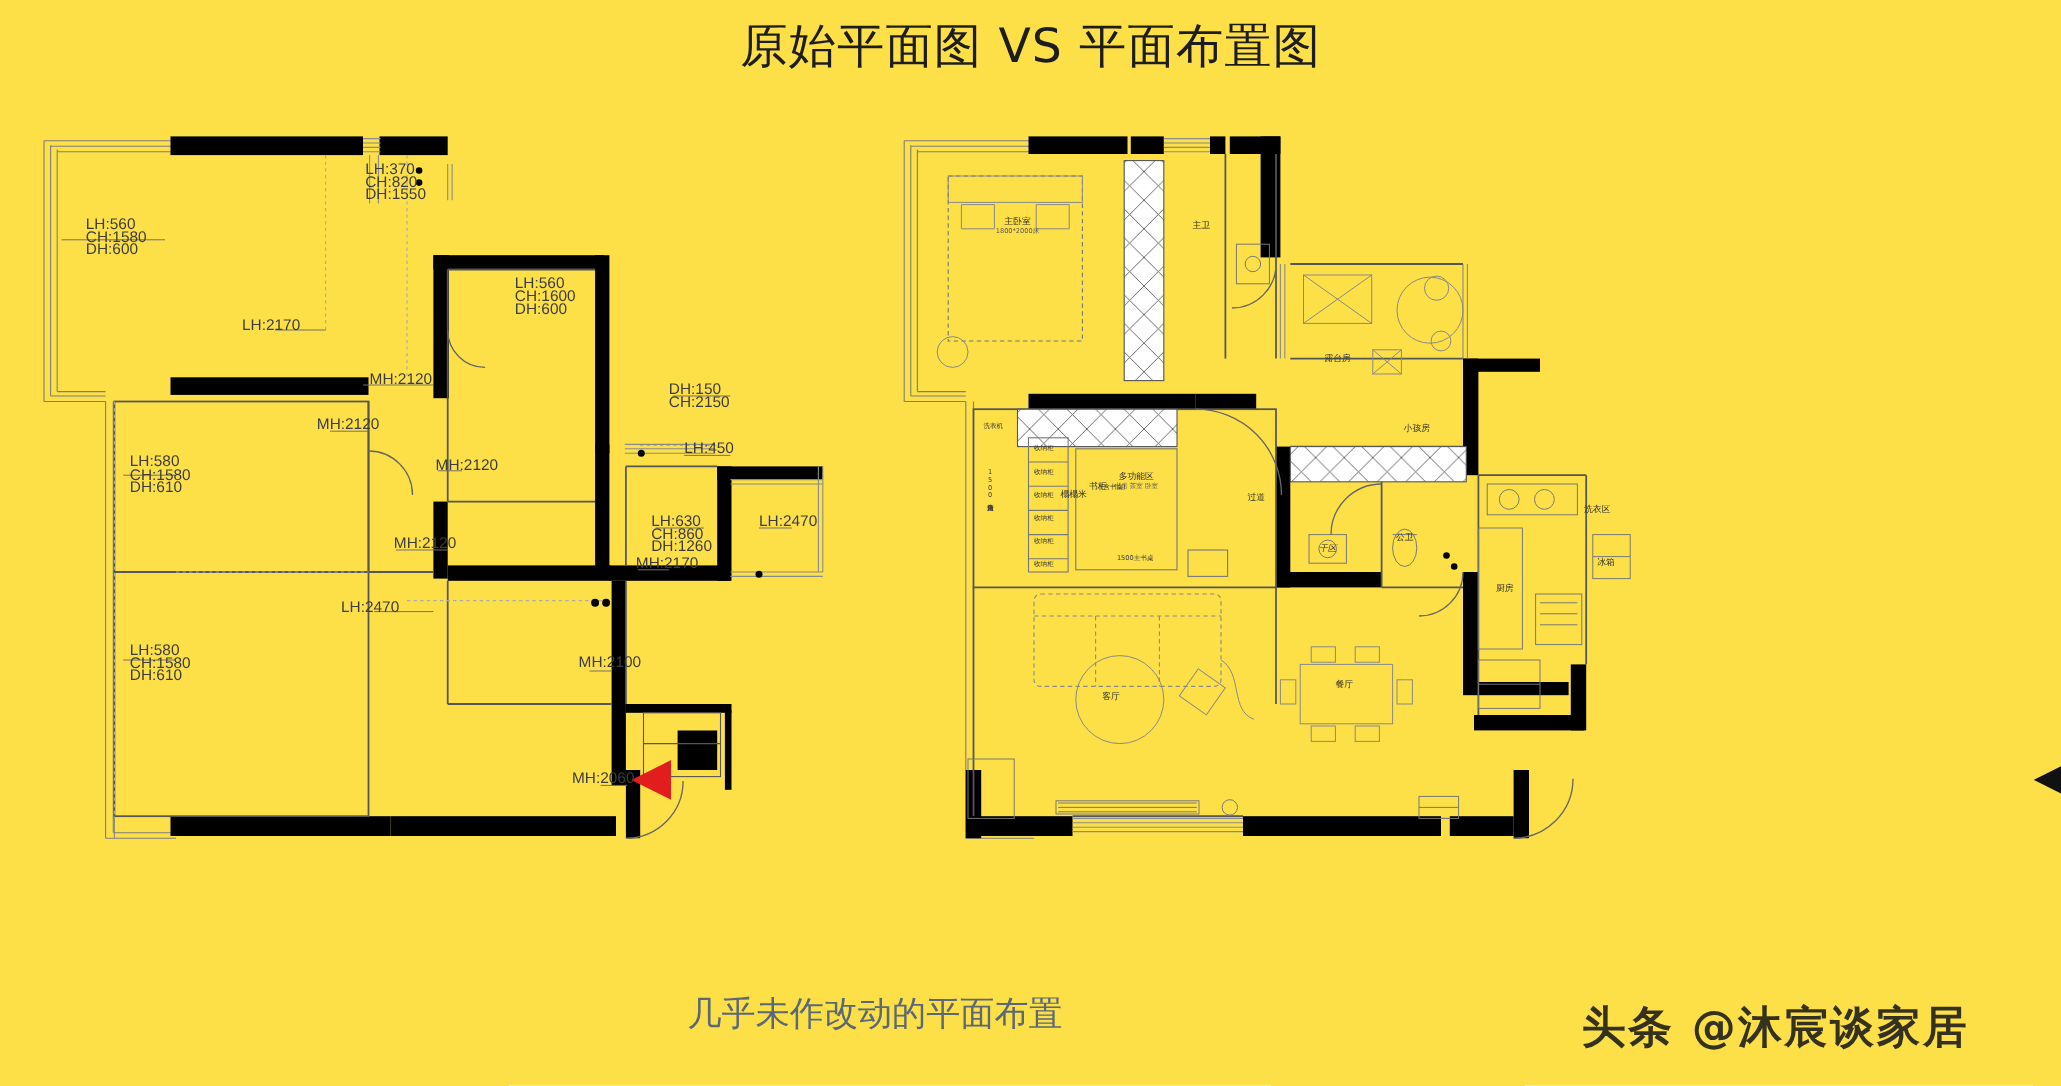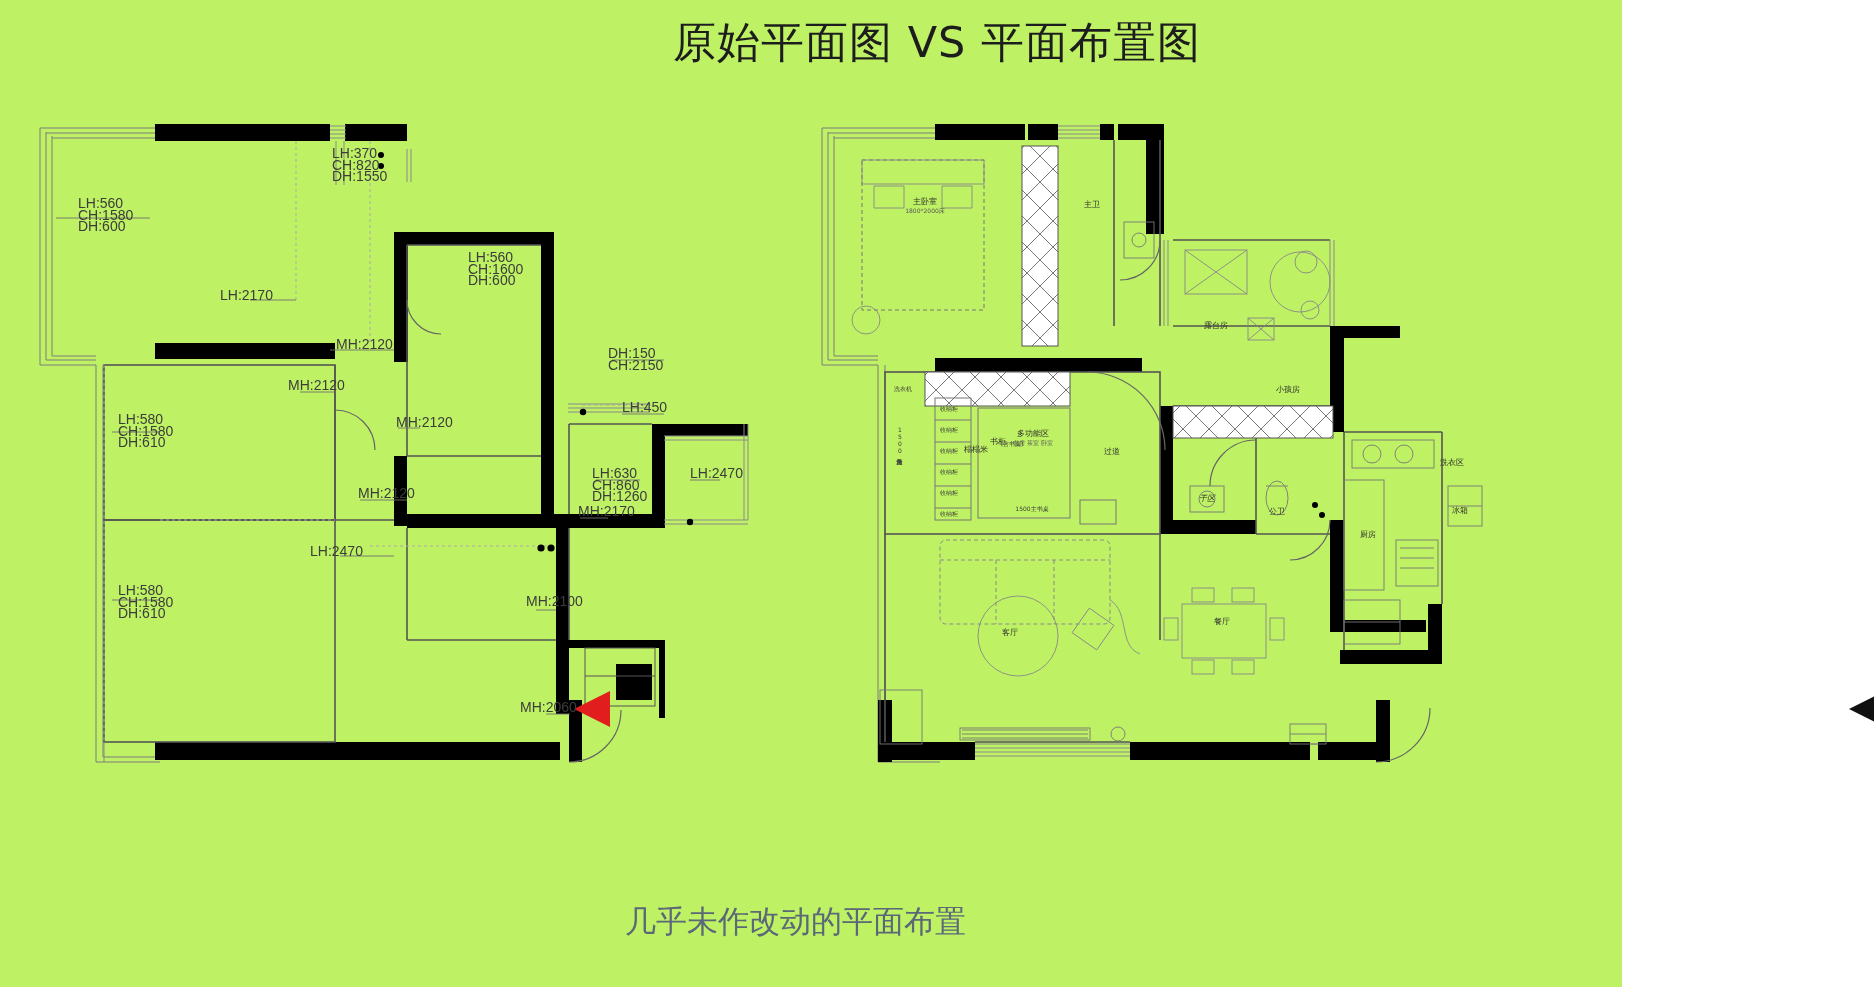--- a/index.html
+++ b/index.html
@@ -9,23 +9,23 @@
   }
   body {
     width: 1874px;
     height: 987px;
     font-family: "Liberation Sans", "DejaVu Sans", sans-serif;
     position: relative;
     overflow: hidden;
   }
   #page {
     position: relative;
-    width: 1622px;
+    width: 1874px;
     height: 987px;
-    background: #bef264;
+    background: #fde047;
   }
   #title {
     position: absolute;
     top: 14px;
     left: 0;
     width: 1874px;
     text-align: center;
     font-size: 43px;
     line-height: 56px;
     color: #1d1d1d;
@@ -468,24 +468,24 @@
       <div class="dim-label" style="left: 520px; top: 702px;">
         <div>MH:2060</div>
       </div>
     </div>
 
   <div id="right-room-layer">
       <div class="room-label" style="left: 925px; top: 205px; transform: translate(-50%, -50%);"><span>主卧室</span><span class="sub">1800*2000床</span></div>
       <div class="room-label" style="left: 1092px; top: 205px; transform: translate(-50%, -50%);"><span>主卫</span></div>
       <div class="room-label" style="left: 1216px; top: 326px; transform: translate(-50%, -50%);"><span>露台房</span></div>
       <div class="room-label" style="left: 1288px; top: 390px; transform: translate(-50%, -50%);"><span>小孩房</span></div>
-      <div class="room-label" style="left: 1112px; top: 452px; transform: translate(-50%, -50%);"><span>过道</span></div>
+      <div class="room-label" style="left: 1142px; top: 452px; transform: translate(-50%, -50%);"><span>过道</span></div>
       <div class="room-label" style="left: 1033px; top: 437px; transform: translate(-50%, -50%);"><span>多功能区</span><span class="sub">书房 茶室 卧室</span></div>
       <div class="room-label" style="left: 1207px; top: 499px; transform: translate(-50%, -50%); font-style: italic;"><span>干区</span></div>
-      <div class="room-label" style="left: 1277px; top: 512px; transform: translate(-50%, -50%);"><span>公卫</span></div>
+      <div class="room-label" style="left: 1277px; top: 489px; transform: translate(-50%, -50%);"><span>公卫</span></div>
       <div class="room-label" style="left: 1368px; top: 535px; transform: translate(-50%, -50%);"><span>厨房</span></div>
       <div class="room-label" style="left: 1452px; top: 463px; transform: translate(-50%, -50%);"><span>洗衣区</span></div>
       <div class="room-label" style="left: 1460px; top: 511px; transform: translate(-50%, -50%);"><span>冰箱</span></div>
       <div class="room-label" style="left: 1222px; top: 622px; transform: translate(-50%, -50%);"><span>餐厅</span></div>
       <div class="room-label" style="left: 1010px; top: 633px; transform: translate(-50%, -50%);"><span>客厅</span></div>
       <div class="room-label" style="left: 976px; top: 450px; transform: translate(-50%, -50%); text-align: right;"><span>榻榻米</span></div>
       <div class="room-label" style="left: 998px; top: 398px; transform: translate(-50%, -50%); margin-top: 44px;"><span>书柜</span></div>
     </div>
 
   <div id="right-furn-layer">
@@ -496,14 +496,15 @@
       <div class="tiny-label" style="left: 949px; top: 450px; transform: translate(-50%, -50%);">收纳柜</div>
       <div class="tiny-label" style="left: 949px; top: 471px; transform: translate(-50%, -50%);">收纳柜</div>
       <div class="tiny-label" style="left: 949px; top: 492px; transform: translate(-50%, -50%);">收纳柜</div>
       <div class="tiny-label" style="left: 949px; top: 513px; transform: translate(-50%, -50%);">收纳柜</div>
       <div class="tiny-label" style="left: 1012px; top: 443px; transform: translate(-50%, -50%);">(含书桌)</div>
       <div class="tiny-label" style="left: 1032px; top: 508px; transform: translate(-50%, -50%);">1500主书桌</div>
     </div>
 
   <div class="caption" id="caption-left">几乎未作改动的平面布置</div>
 
+  <div id="watermark">头条 @沐宸谈家居</div>
 
 </div>
 
 </body></html>

